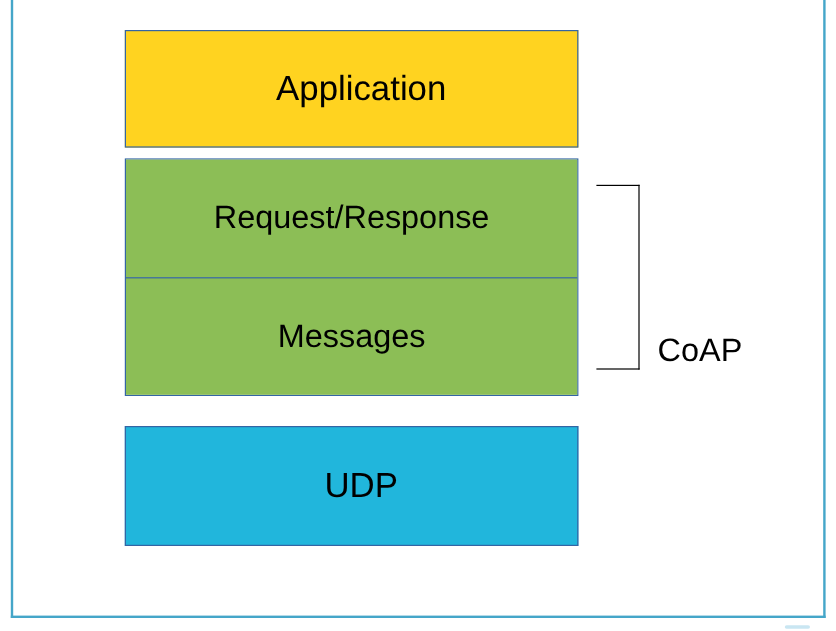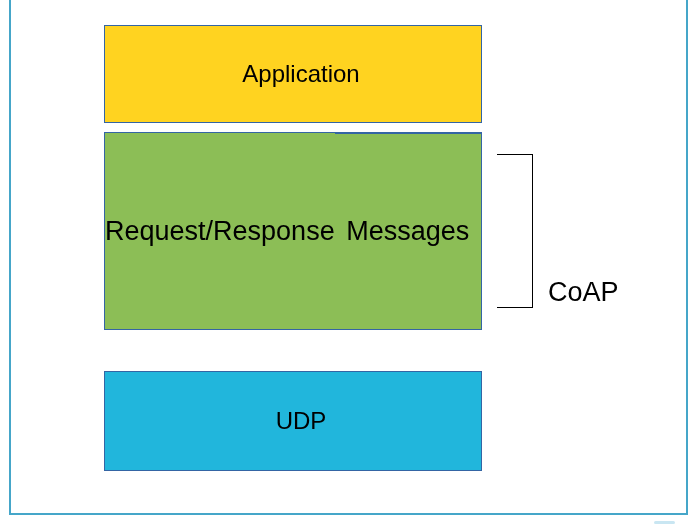--- a/index.html
+++ b/index.html
@@ -26,33 +26,33 @@
   .layer-box {
     position: absolute;
     left: 104px;
     width: 378px;
     box-sizing: border-box;
     border: 1px solid #3465A4;
     display: flex;
     align-items: center;
     justify-content: center;
     color: #000000;
-    font-size: 24px;
+    font-size: 29px;
     padding-left: 16px;
   }
   .box-application { top: 25px;  height: 98px; }
   .box-udp         { top: 355px; height: 100px; }
   .group-coap {
     position: absolute;
     left: 104px; top: 132px;
     width: 378px; height: 198px;
     box-sizing: border-box;
     border: 1px solid #3465A4;
     display: flex;
-    flex-direction: row;
+    flex-direction: column;
   }
   .group-coap .cell {
     flex: 1 1 0;
     display: flex;
     align-items: center;
     justify-content: center;
     color: #000000;
     font-size: 27px;
   }
   .group-coap .cell + .cell {
@@ -99,21 +99,21 @@
 
   <div class="group-coap">
     <div class="cell" style="background-color: rgb(140, 190, 86);">
       <span>Request/Response</span>
     </div>
     <div class="cell" style="background-color: rgb(140, 190, 86); justify-content: center;">
       <span>Messages</span>
     </div>
   </div>
 
-  <div class="layer-box box-udp" style="background-color: rgb(33, 182, 220); margin-top: 16px;">
+  <div class="layer-box box-udp" style="background-color: rgb(33, 182, 220);">
     <span>UDP</span>
   </div>
 
   <div class="bracket"></div>
 
   <div class="bracket-label">
     <span>CoAP</span>
   </div>
 
   <div class="corner-artifact"></div>

